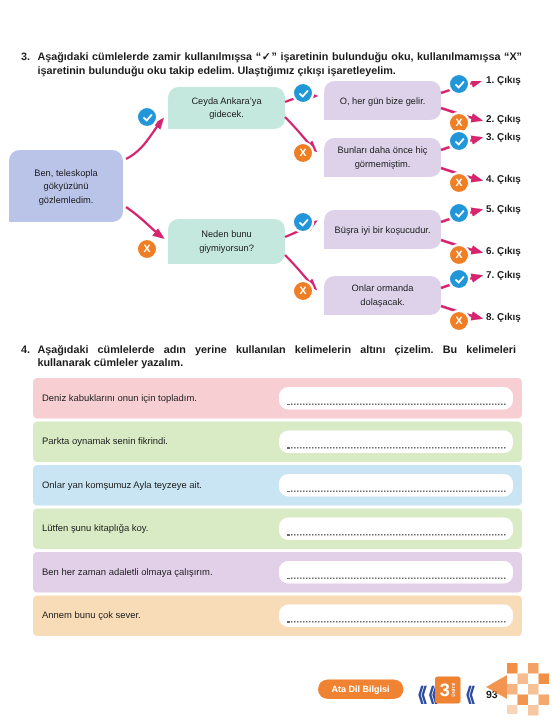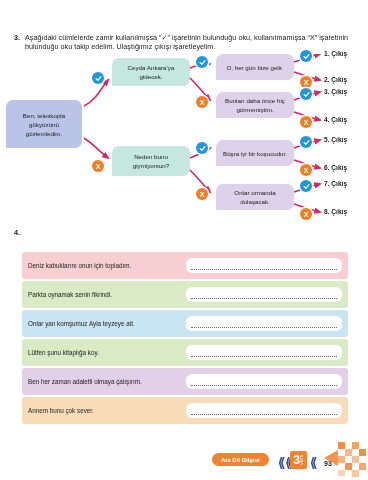--- a/index.html
+++ b/index.html
@@ -8,21 +8,21 @@
     background:#ffffff;
     font-family:"Liberation Sans", sans-serif;
     color:#1b1b1b;
     -webkit-font-smoothing:antialiased;
   }
   .page{position:absolute;inset:0;}
 
   
   .q{display:flex;gap:5px;padding:0 14px;}
   .q-num{font-size:7.2px;font-weight:bold;line-height:9.4px;flex:0 0 auto;}
-  .q-text{font-size:7.2px;font-weight:normal;line-height:9.4px;text-align:justify;}
+  .q-text{font-size:7.2px;font-weight:bold;line-height:9.4px;text-align:justify;}
   #q3{position:absolute;top:33px;left:0;right:6px;}
   #q4{position:absolute;top:228px;left:0;right:10px;}
 
   
   .flow{position:absolute;top:54px;left:0;width:368px;height:170px;}
   .node{
     position:absolute;box-sizing:border-box;
     border-radius:7px 7px 7px 0;
     display:flex;align-items:center;justify-content:center;
     text-align:center;font-size:6.2px;line-height:9px;
@@ -197,20 +197,21 @@
     <div class="exit" style="left:324px;top:34px;">3. Çıkış</div>
     <div class="exit" style="left:324px;top:62px;">4. Çıkış</div>
     <div class="exit" style="left:324px;top:82px;">5. Çıkış</div>
     <div class="exit" style="left:324px;top:110px;">6. Çıkış</div>
     <div class="exit" style="left:324px;top:126px;">7. Çıkış</div>
     <div class="exit" style="left:324px;top:154px;">8. Çıkış</div>
   </div>
 
   <div class="q" id="q4">
     <span class="q-num">4.</span>
+    <span class="q-text">Aşağıdaki cümlelerde adın yerine kullanılan kelimelerin altını çizelim. Bu kelimeleri kullanarak cümleler yazalım.</span>
   </div>
 
   <div class="rows">
     <div class="row" style="background:#f7cfd2;">
       <span class="row-text">Deniz kabuklarını onun için topladım.</span>
       <span class="row-blank">
           <span class="dots"></span>
         </span>
     </div>
     <div class="row" style="background:#d8ebc4;">

